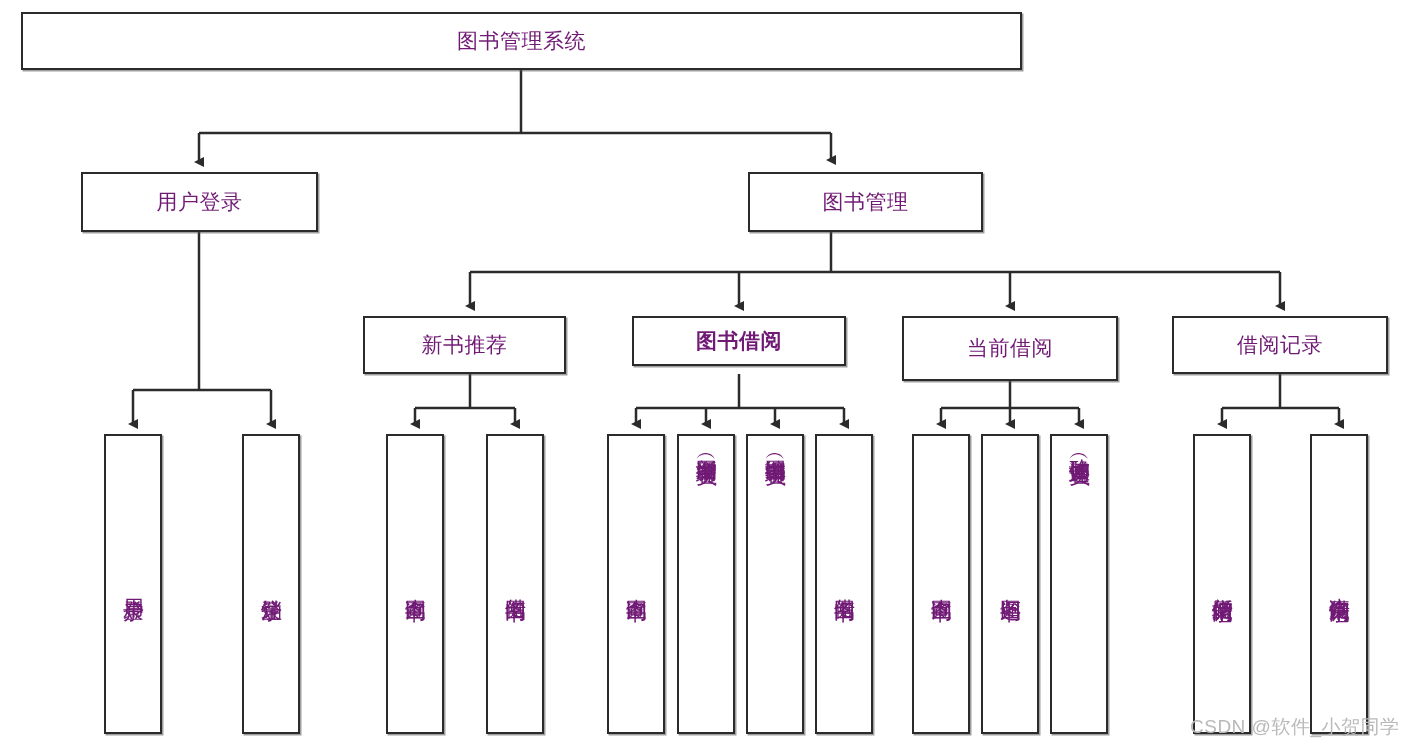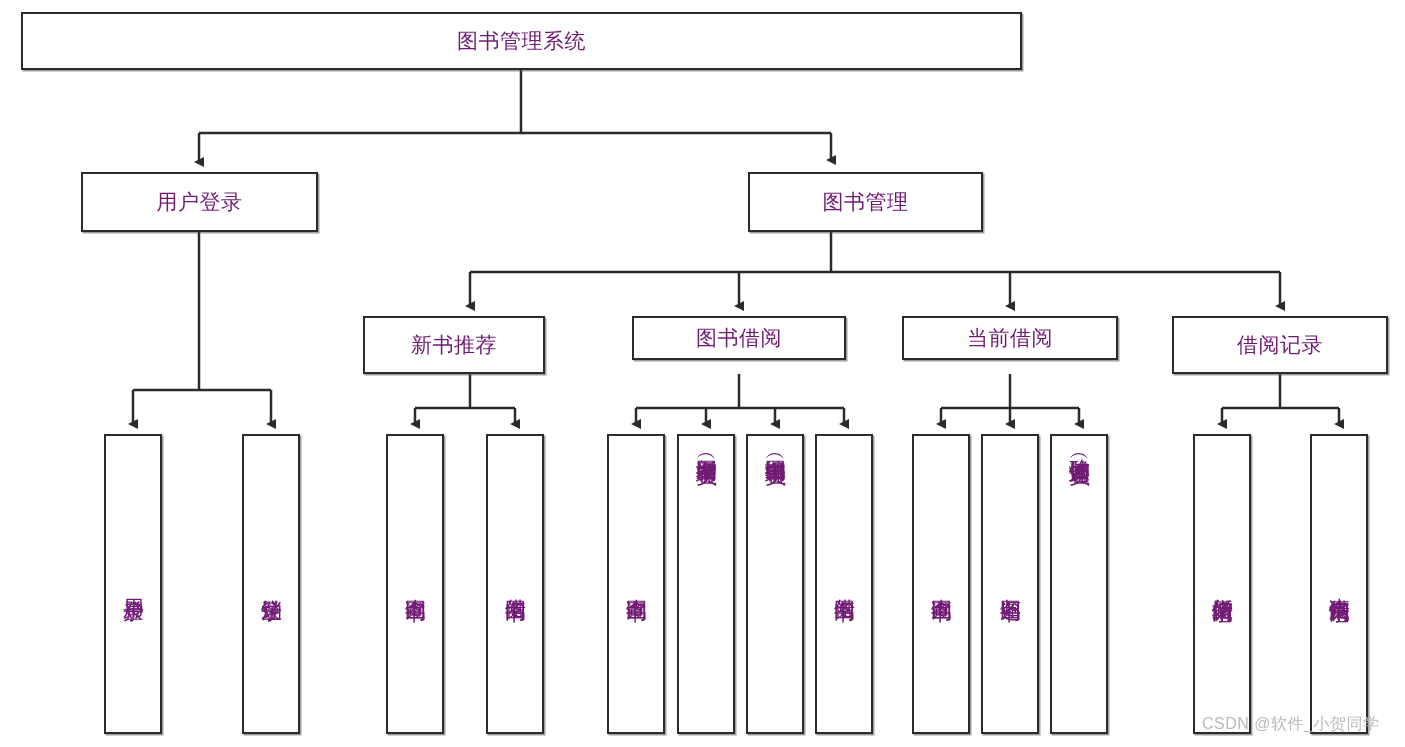--- a/index.html
+++ b/index.html
@@ -58,26 +58,25 @@
     line-height: 1.18;
     letter-spacing: 1px;
     white-space: nowrap;
   }
   .node.vertical.short {
     align-items: center;
     padding-top: 0;
   }
   .watermark {
     position: absolute;
-    font-size: 16px;
+    font-size: 19px;
     color: #b9b9b9;
     white-space: nowrap;
     letter-spacing: 0.5px;
     pointer-events: none;
-    margin-left: 12px;
   }
 </style>
 </head>
 <body>
 
 <div id="diagram-root">
 
   <svg class="connectors" viewBox="0 0 1405 747" xmlns="http://www.w3.org/2000/svg">
     <defs>
       <marker id="arrow" markerWidth="10" markerHeight="10" refX="5" refY="5" orient="auto" markerUnits="userSpaceOnUse">
@@ -133,29 +132,29 @@
   </div>
 
   <div class="node horizontal" style="left:81px; top:172px; width:237px; height:60px;">
     <span class="label">用户登录</span>
   </div>
 
   <div class="node horizontal" style="left:712px; top:172px; width:235px; height:60px;margin-left:36px;">
     <span class="label">图书管理</span>
   </div>
 
-  <div class="node horizontal" style="left:363px; top:316px; width:182px; height:58px;">
+  <div class="node horizontal" style="left:363px; top:316px; width:203px; height:58px;">
     <span class="label">新书推荐</span>
   </div>
 
-  <div class="node horizontal" style="left:632px; top:316px; width:214px; height:44px;">
+  <div class="node horizontal" style="left:632px; top:316px; width:214px; height:50px;font-weight:bold;">
     <span class="label">图书借阅</span>
   </div>
 
-  <div class="node horizontal" style="left:902px; top:316px; width:216px; height:44px;">
+  <div class="node horizontal" style="left:902px; top:316px; width:216px; height:65px;">
     <span class="label">当前借阅</span>
   </div>
 
   <div class="node horizontal" style="left:1172px; top:316px; width:216px; height:58px;">
     <span class="label">借阅记录</span>
   </div>
 
   <div class="node vertical short" style="left:104px; top:434px; width:58px; height:300px;">
     <span class="label">用户登录</span>
   </div>

